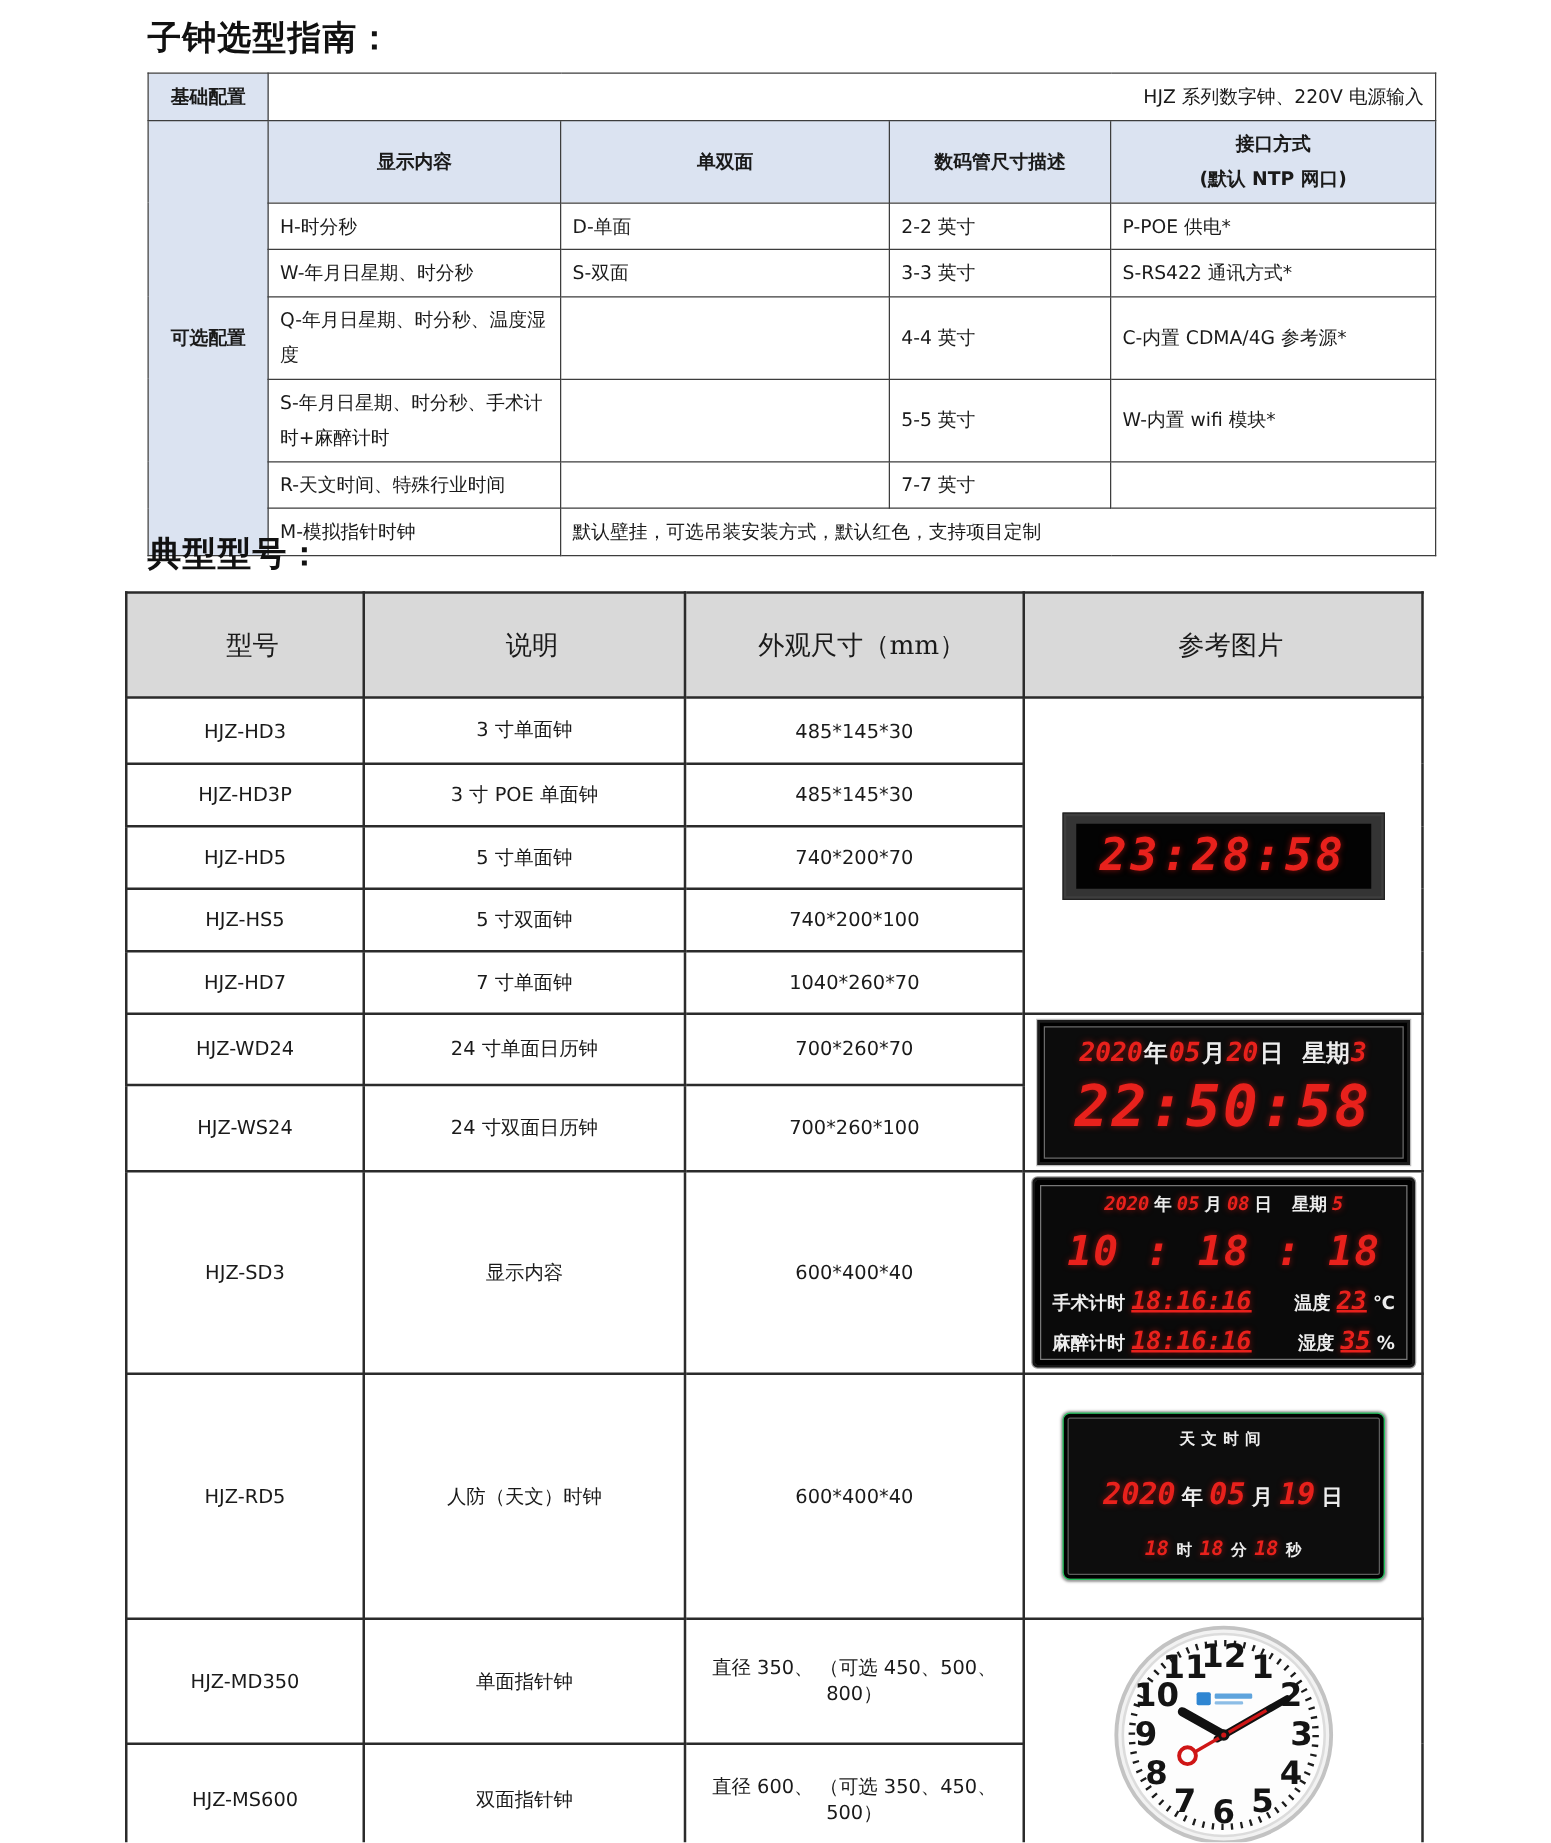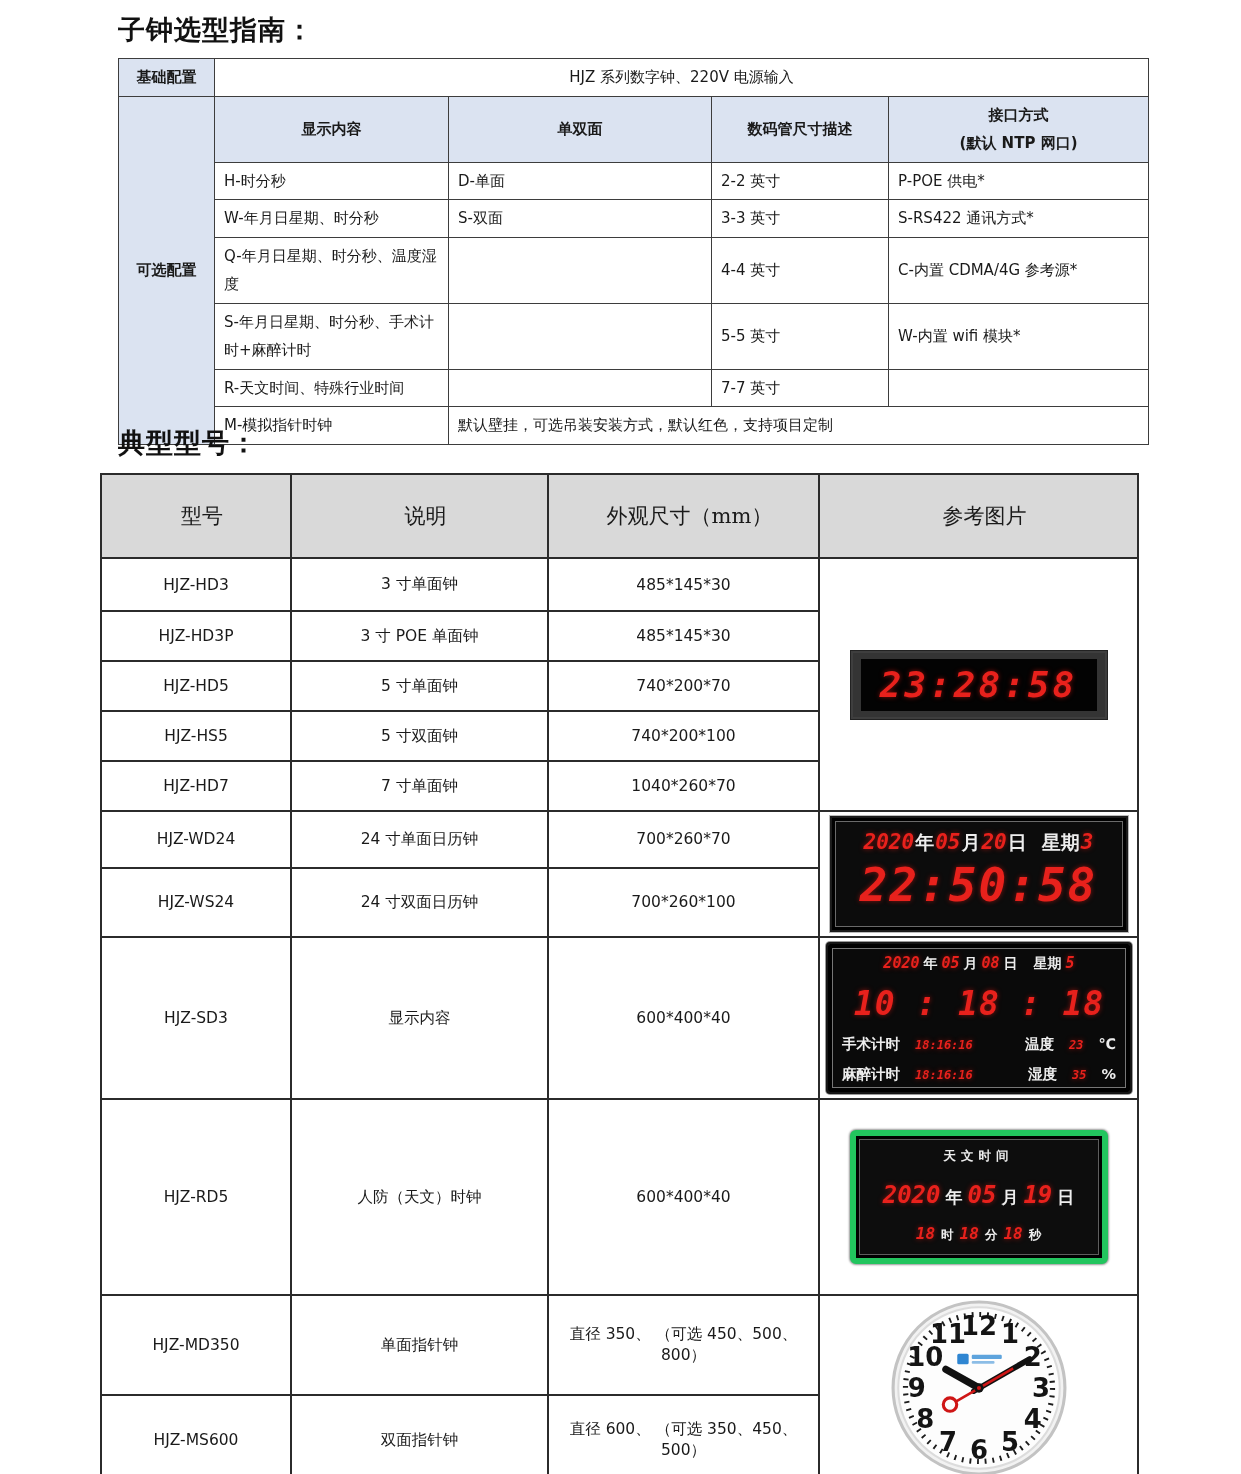--- a/index.html
+++ b/index.html
@@ -10,21 +10,21 @@
   .sec-title { position:absolute; left:118px; font-size:27px; font-weight:bold; color:#111; letter-spacing:1px; }
   #title-selection { top:12px; }
   #title-models { top:425px; }
 
   
   table { border-collapse:collapse; }
   .sel-table { position:absolute; left:118px; top:58px; width:1030px; table-layout:fixed; }
   .sel-table td, .sel-table th { border:1px solid #3d3d3d; font-size:15px; padding:4px 9px; vertical-align:middle; }
   .sel-table .hd { background:#dbe3f1; font-weight:bold; text-align:center; }
   .sel-table td { text-align:left; background:#fff; line-height:1.9; }
-  .sel-table .c { text-align:center; }
+  .sel-table .c { text-align:right; }
 
   
   .mod-table { position:absolute; left:100px; top:473px; width:1037px; table-layout:fixed; }
   .mod-table td, .mod-table th { border:2px solid #2b2b2b; vertical-align:middle; text-align:center;padding-left:12px; }
   .mod-table th { background:#d9d9d9; font-family:"DejaVu Serif","Liberation Serif",serif; font-weight:500; font-size:21px; }
   .mod-table td { font-size:15.5px; background:#fff; padding:4px 6px; }
 
   
   .seg { font-family:"DejaVu Sans Mono","Liberation Mono",monospace; font-weight:bold; font-style:italic;
          color:#e8211c; text-shadow:0 0 5px rgba(235,25,18,.55); }
@@ -48,26 +48,26 @@
   
   .clock3 { width:306px; height:152px; margin:0 auto; background:#0a0a0a; border-radius:4px;
             border:2px solid #151515; box-shadow:inset 0 0 0 4px #000, inset 0 0 0 5px #777, 0 0 0 1px #999;
             padding:10px 14px 8px; display:flex; flex-direction:column; justify-content:space-between; }
   .clock3-date { display:flex; justify-content:center; gap:4px; font-size:14px; align-items:baseline; }
   .clock3-date .seg { font-size:15px; }
   .clock3-date .wk { margin-left:12px; }
   .clock3-time { text-align:center; }
   .clock3-time .seg { font-size:33px; letter-spacing:1px; }
   .clock3-row { display:flex; justify-content:space-between; align-items:baseline; font-size:14.5px; }
-  .clock3-row .seg { font-size:12px; }
-  .clock3-row .grp { display:flex; gap:15px; align-items:baseline; }
+  .clock3-row .seg { font-size:20px;text-decoration:underline; }
+  .clock3-row .grp { display:flex; gap:5px; align-items:baseline; }
 
   
   .clock4 { width:258px; height:134px; margin:12px auto; background:#0d0d0d; border-radius:6px;
-            border:6px solid #22c55e; box-shadow:inset 0 0 0 3px #000, inset 0 0 0 4px #5d5d5d, 0 0 2px 1px #999;
+            border:1px solid #22c55e; box-shadow:inset 0 0 0 3px #000, inset 0 0 0 4px #5d5d5d, 0 0 2px 1px #999;
             padding:12px 10px 10px; display:flex; flex-direction:column; justify-content:space-between; }
   .clock4-title { text-align:center; font-size:12.5px; letter-spacing:5px; }
   .clock4-date { display:flex; justify-content:center; gap:5px; align-items:baseline; font-size:17px; }
   .clock4-date .seg { font-size:24px; }
   .clock4-hms { display:flex; justify-content:center; gap:6px; align-items:baseline; font-size:12.5px; margin-bottom:4px; }
   .clock4-hms .seg { font-size:16px; }
 
   
   .analog-wrap { width:176px; margin:0 auto; }
   .analog-num { font-family:"DejaVu Sans","Liberation Sans",sans-serif; font-weight:bold; font-size:25px; fill:#141414; }

